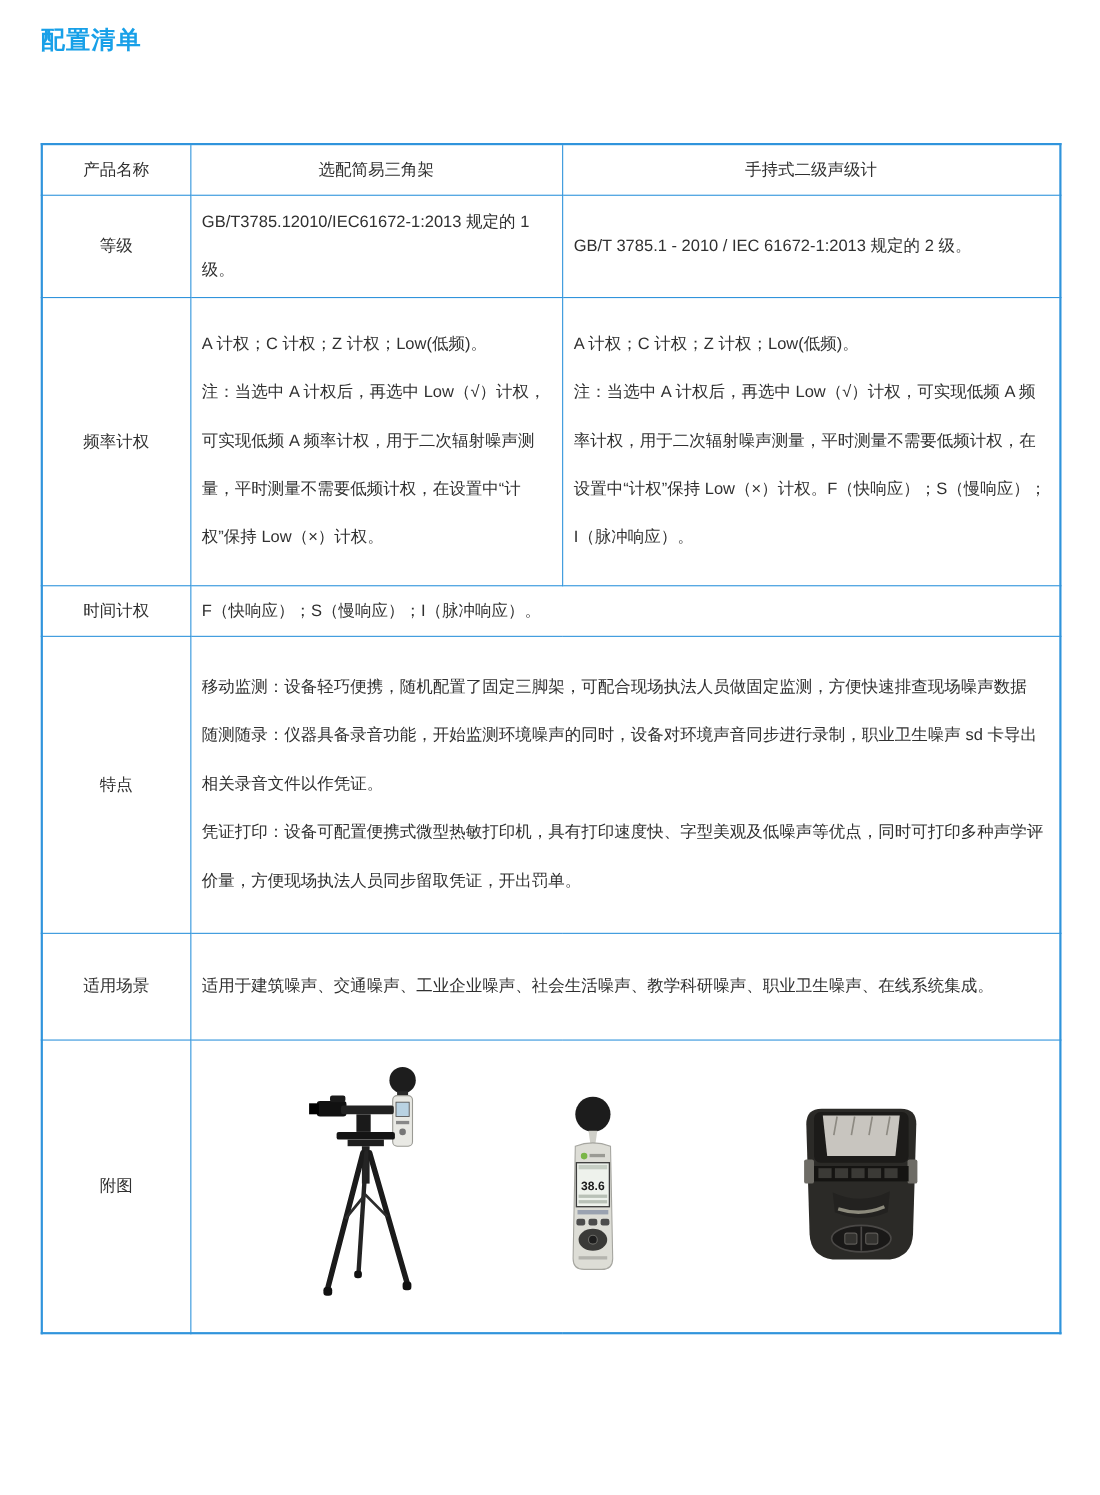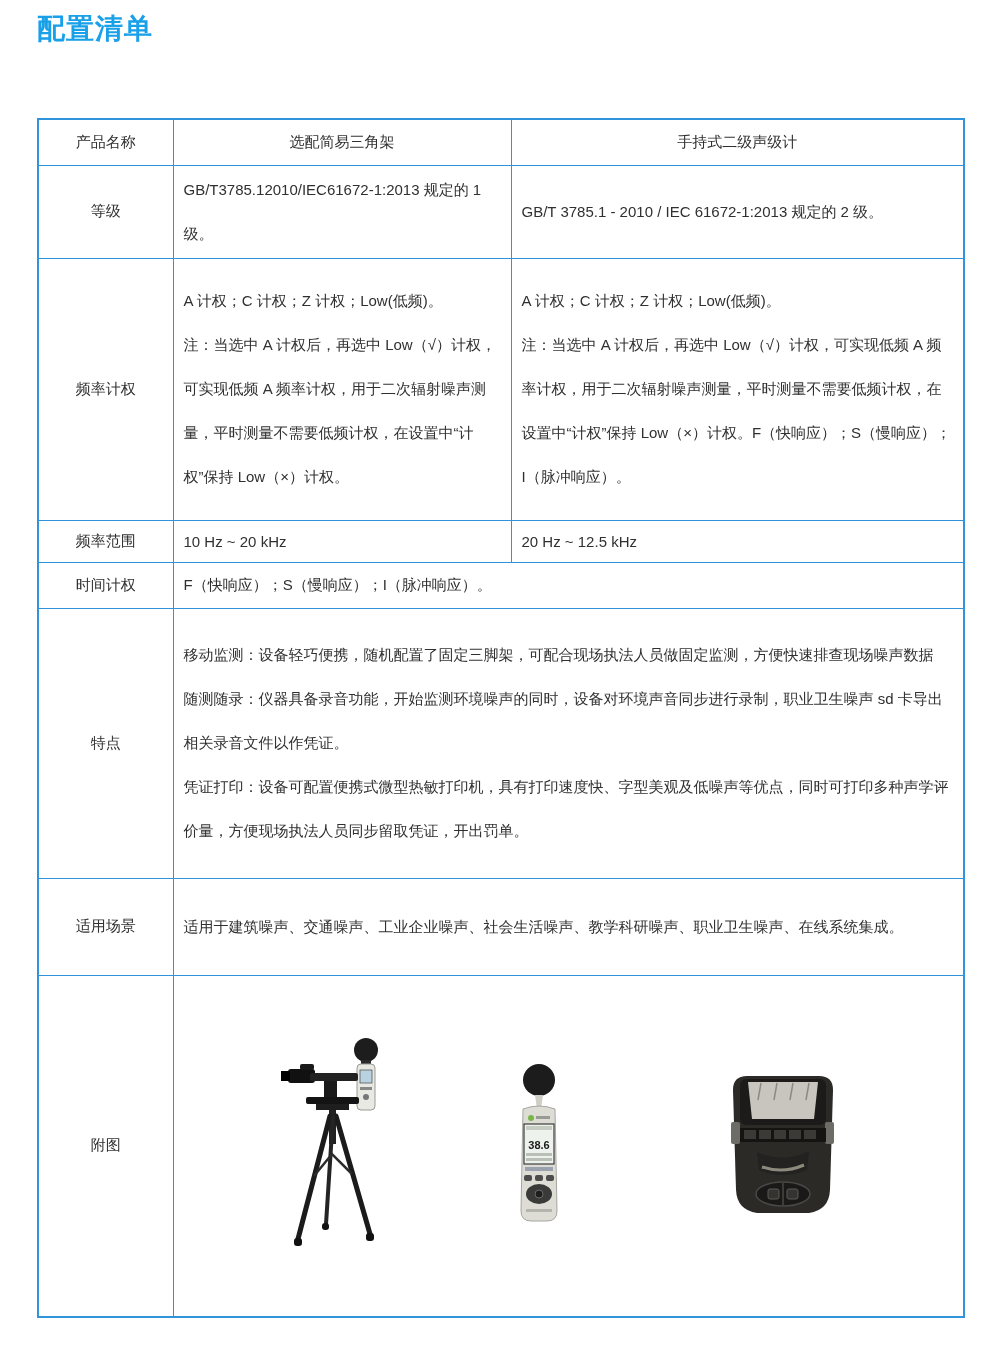--- a/index.html
+++ b/index.html
@@ -3,47 +3,47 @@
 <meta charset="utf-8">
 <style>
   * { box-sizing: border-box; }
   html,body { margin:0; padding:0; background:#ffffff; }
   body {
     width:1000px; height:1359px; position:relative;
     font-family:"Liberation Sans","DejaVu Sans",sans-serif;
     color:#303030;
   }
   .page-title {
-    position:absolute; left:37px; top:10px;
-    font-size:28px; font-weight:bold; color:#18A0E8;
+    position:absolute; left:37px; top:22px;
+    font-size:22px; font-weight:bold; color:#18A0E8;
     letter-spacing:1px;
   }
   table.spec {
-    position:absolute; left:37px; top:118px;
+    position:absolute; left:37px; top:130px;
     width:926px; border-collapse:collapse; table-layout:fixed;
     border:2px solid #3094DC;
   }
   table.spec td {
     border:1px solid #3094DC;
     font-size:15px; color:#303030;
     vertical-align:middle;
     padding:2px 10px;
     overflow:hidden;
   }
   td.label { text-align:center; padding:2px 4px; }
   td.center { text-align:center; }
   .ml { line-height:44px; }      
   .h46  { height:46px; }
   .h92  { height:92px; }
   .h262 { height:262px; }
   .h42  { height:42px; }
   .h270 { height:270px; }
   .h97  { height:97px; }
   .h78  { height:78px; }
-  .h267 { height:342px; }
+  .h267 { height:267px; }
   .figures-cell { padding:0; }
   .figures-wrap {
     display:flex; align-items:center; height:100%;
     padding-left:96px;
   }
   .fig { flex:0 0 auto; }
   .fig-meter   { margin-left:126px; }
   .fig-printer { margin-left:150px; }
 </style>
 </head>
@@ -76,25 +76,20 @@
     <td class="ml h262">
       <div>A 计权；C 计权；Z 计权；Low(低频)。</div>
       <div>注：当选中 A 计权后，再选中 Low（√）计权，可实现低频 A 频率计权，用于二次辐射噪声测量，平时测量不需要低频计权，在设置中“计权”保持 Low（×）计权。</div>
     </td>
     <td class="ml h262">
       <div>A 计权；C 计权；Z 计权；Low(低频)。</div>
       <div>注：当选中 A 计权后，再选中 Low（√）计权，可实现低频 A 频率计权，用于二次辐射噪声测量，平时测量不需要低频计权，在设置中“计权”保持 Low（×）计权。F（快响应）；S（慢响应）；I（脉冲响应）。</div>
     </td>
   </tr>
 
-  <tr>
-    <td class="label h42">频率范围</td>
-    <td class="h42">10 Hz ~ 20 kHz</td>
-    <td class="h42">20 Hz ~ 12.5 kHz</td>
-  </tr>
 
   <tr>
     <td class="label h46">时间计权</td>
     <td class="h46" colspan="2">F（快响应）；S（慢响应）；I（脉冲响应）。</td>
   </tr>
 
   <tr>
     <td class="label h270">特点</td>
     <td class="ml h270" colspan="2">
       <div>移动监测：设备轻巧便携，随机配置了固定三脚架，可配合现场执法人员做固定监测，方便快速排查现场噪声数据</div>

